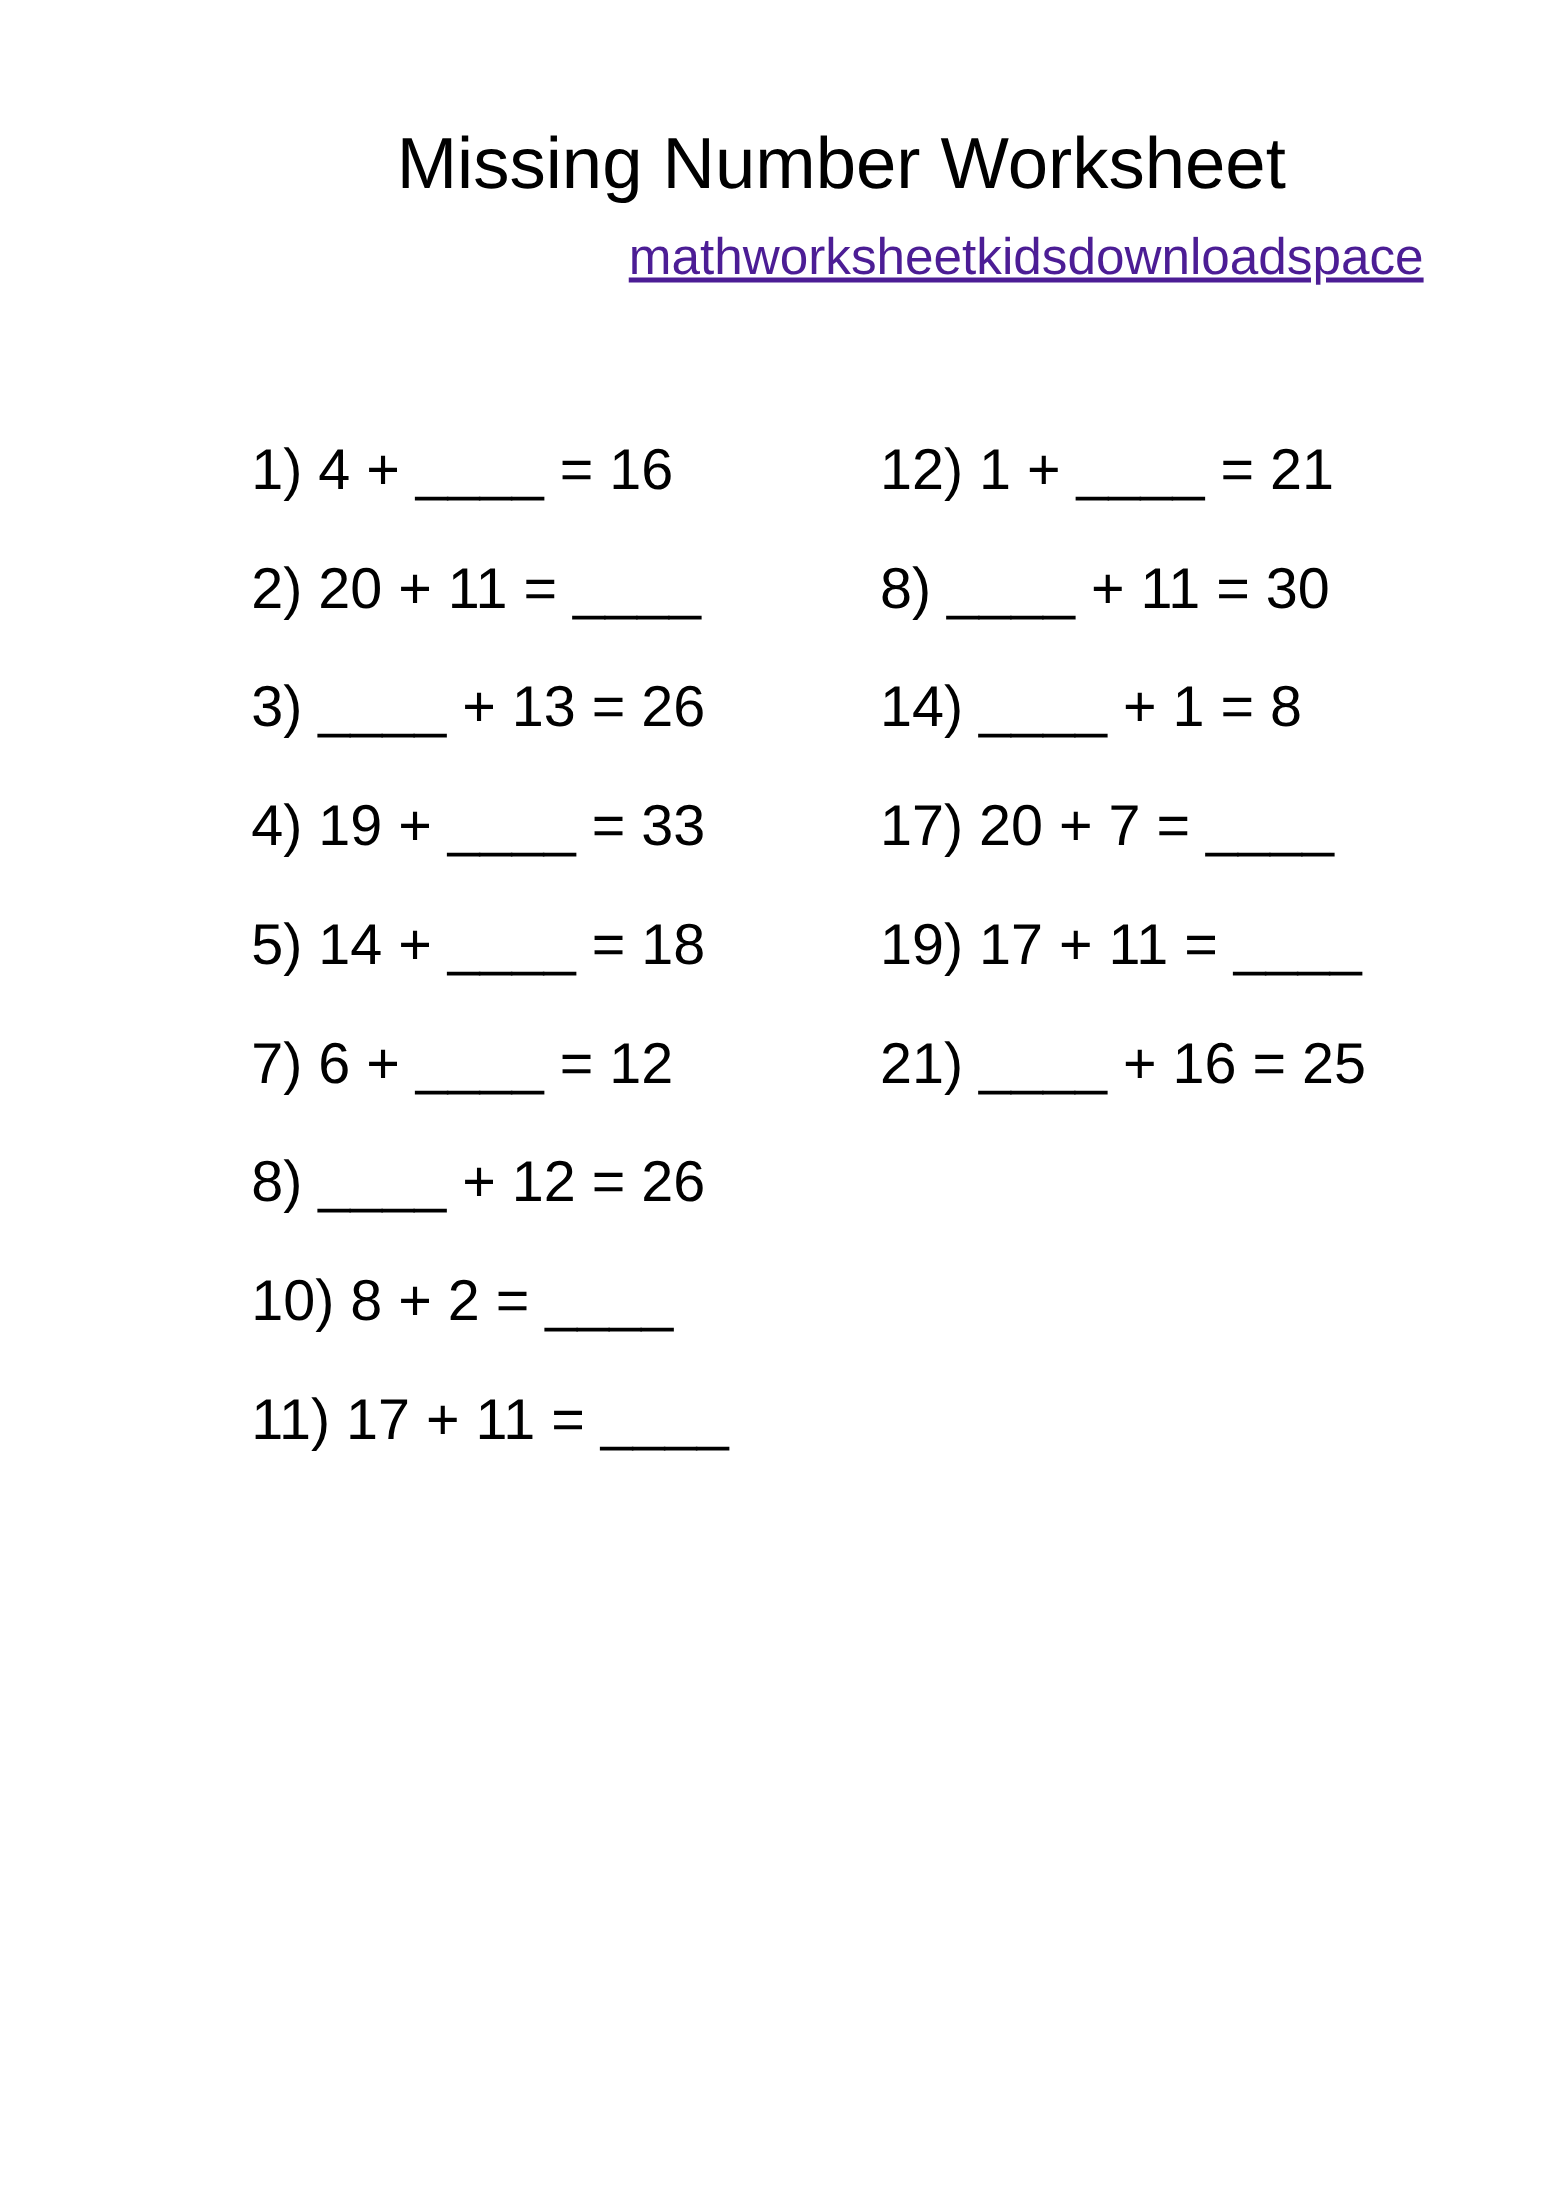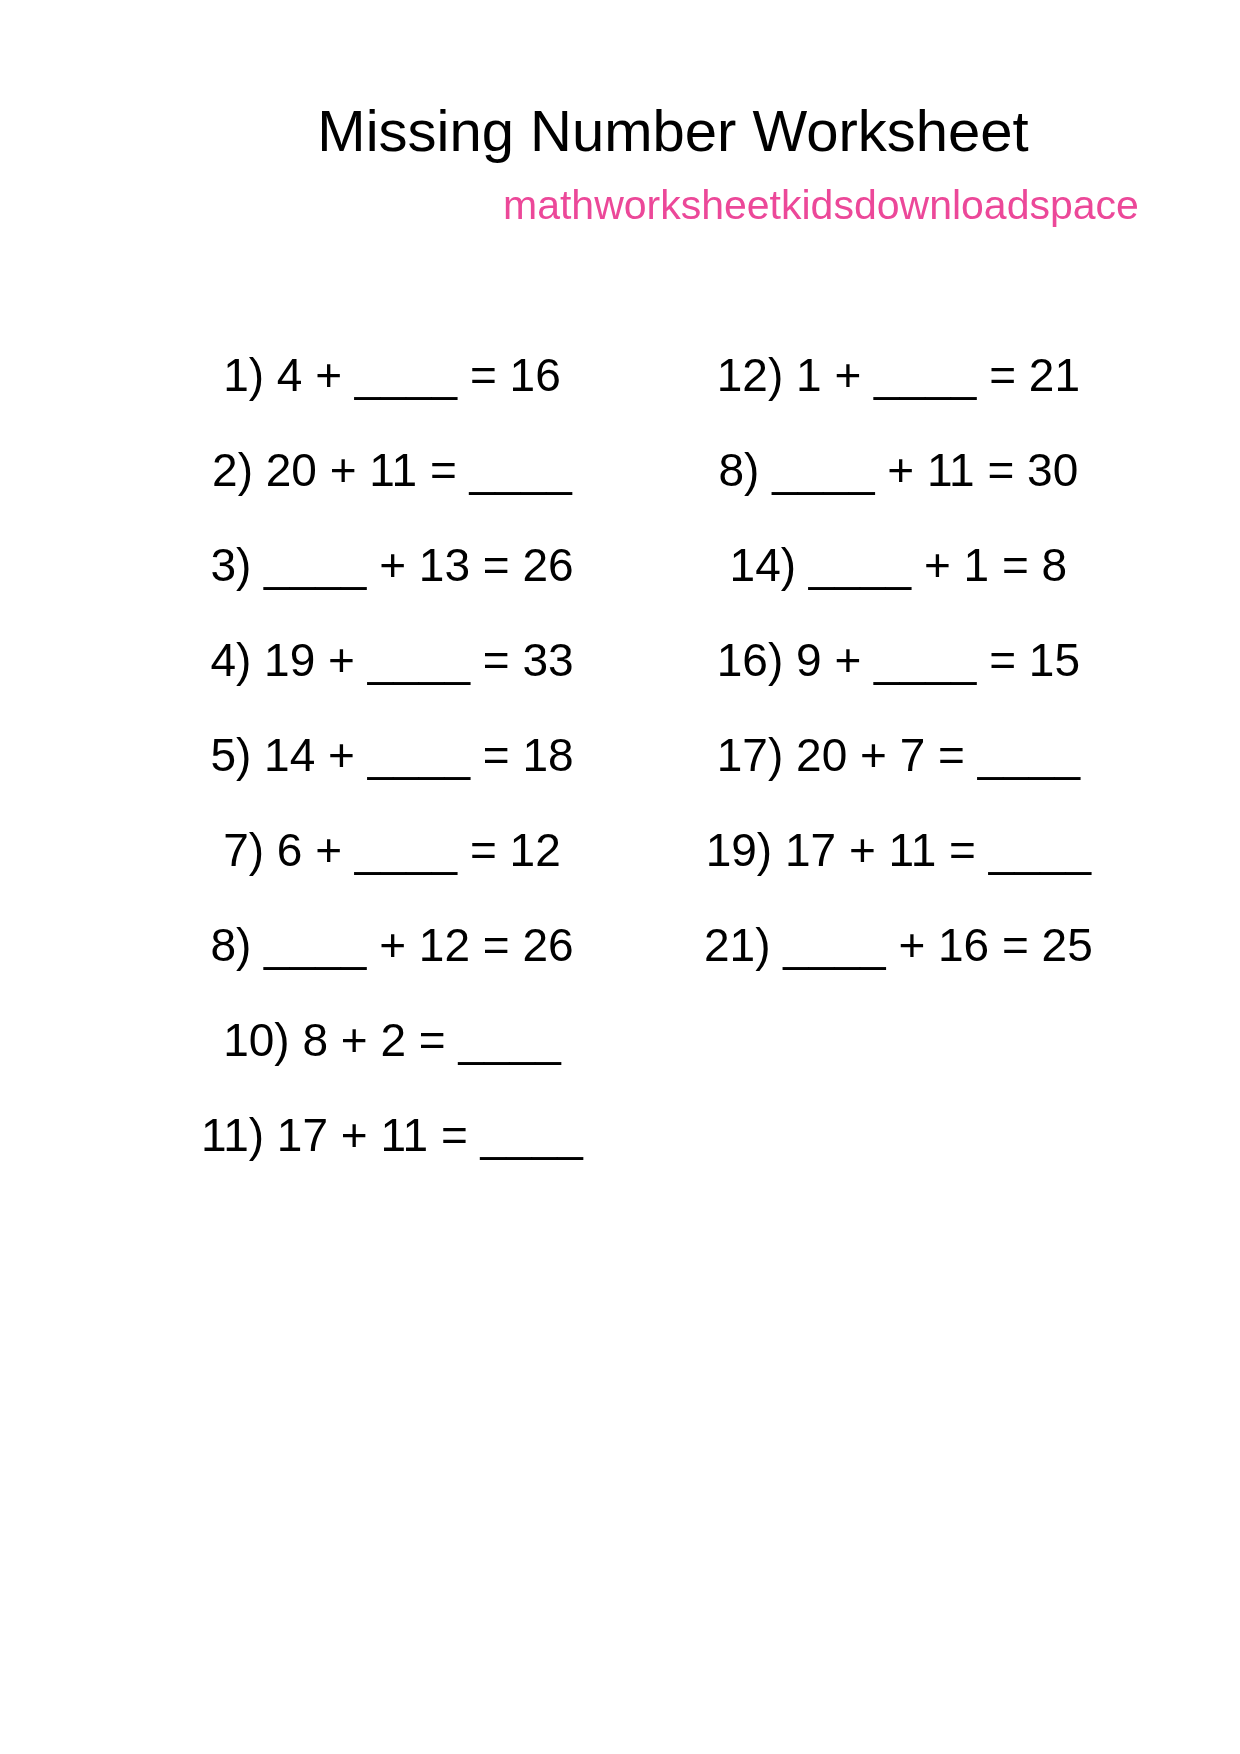--- a/index.html
+++ b/index.html
@@ -1,22 +1,22 @@
 <!DOCTYPE html>
 <html><head>
   <meta charset="utf-8">
   <style>
     html, body { margin: 0; padding: 0; background: #ffffff; }
     body { width: 1240px; height: 1754px; position: relative; overflow: hidden;
            font-family: "Liberation Sans", sans-serif; color: #000; }
     .title { position: absolute; left: 0; width: 1346px; top: 96px; text-align: center;
              font-size: 58px; line-height: 70px; white-space: nowrap; }
     .subtitle { position: absolute; left: 503px; top: 180px; font-size: 41px; line-height: 50px;
-                color: #ec4899; white-space: nowrap; }
-    .col { position: absolute; top: 348px; text-align: center; }
+                color: #4c1d95; white-space: nowrap; text-decoration: underline; }
+    .col { position: absolute; top: 348px; }
     .col-left { left: 201px; }
     .col-right { left: 704px; }
     .item { height: 95px; font-size: 46px; line-height: 54px; white-space: nowrap; }
   </style>
 </head>
 <body>
 
 <div class="title">Missing Number Worksheet</div>
 <div class="subtitle">mathworksheetkidsdownloadspace</div>
 
@@ -29,17 +29,16 @@
   <div class="item">7) 6 + ____ = 12</div>
   <div class="item">8) ____ + 12 = 26</div>
   <div class="item">10) 8 + 2 = ____</div>
   <div class="item">11) 17 + 11 = ____</div>
 </div>
 
 <div class="col col-right">
   <div class="item">12) 1 + ____ = 21</div>
   <div class="item">8) ____ + 11 = 30</div>
   <div class="item">14) ____ + 1 = 8</div>
-  <div class="item">16) 9 + ____ = 15</div>
   <div class="item">17) 20 + 7 = ____</div>
   <div class="item">19) 17 + 11 = ____</div>
   <div class="item">21) ____ + 16 = 25</div>
 </div>
 
 </body></html>

